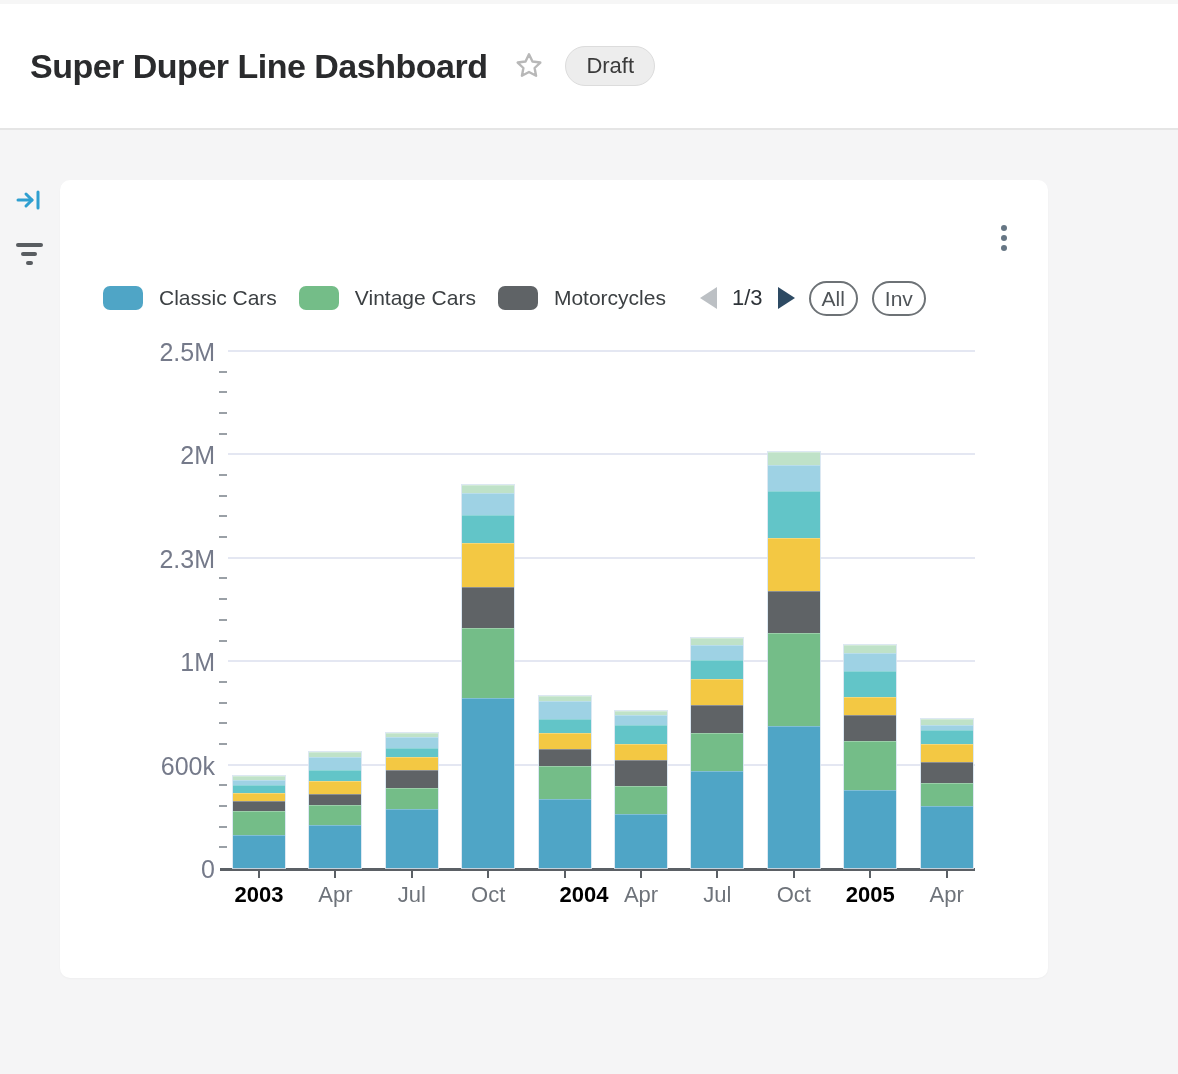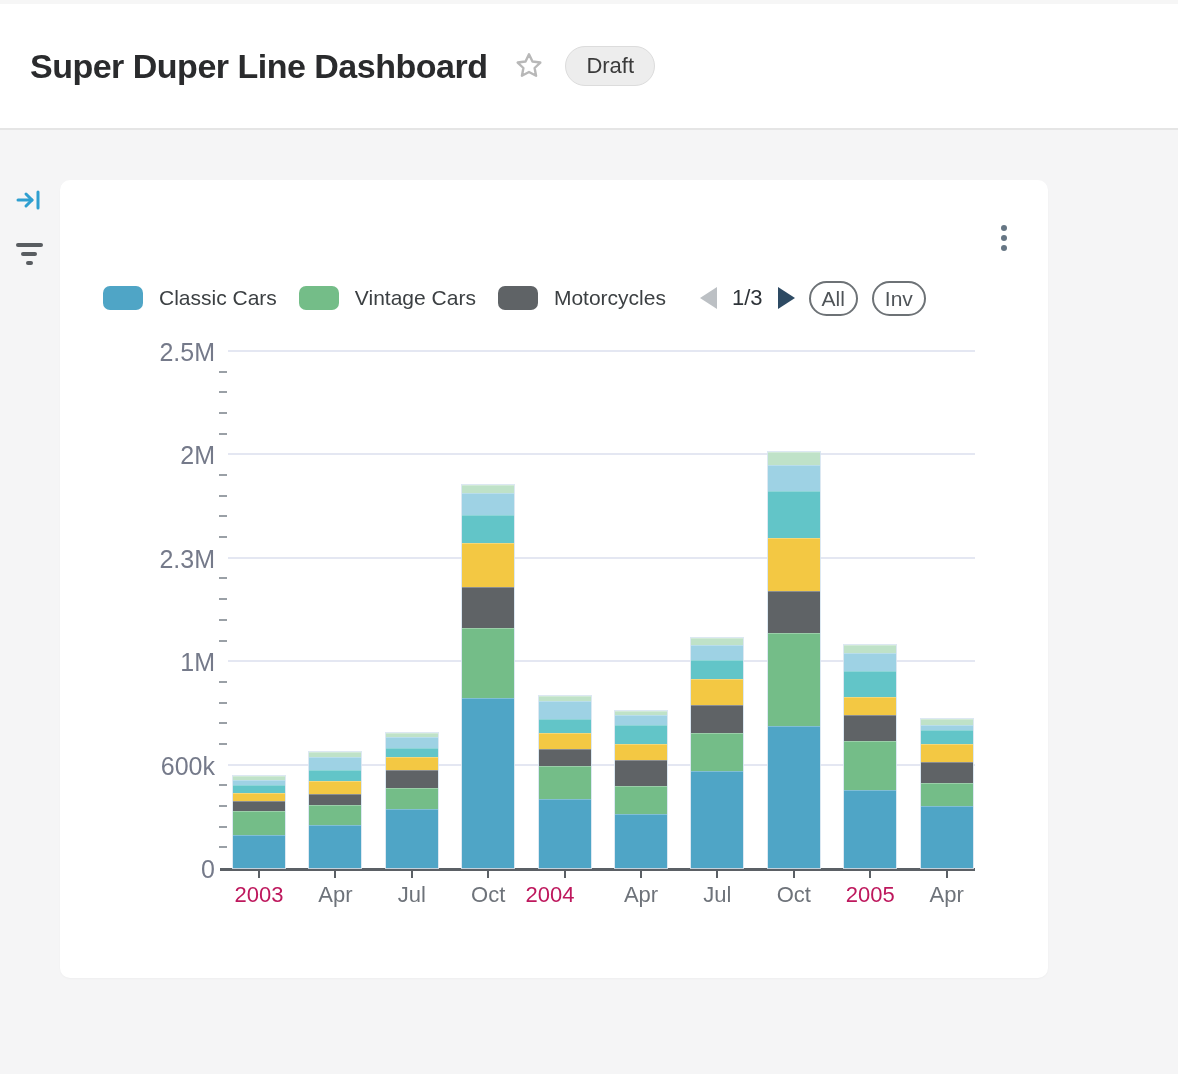--- a/index.html
+++ b/index.html
@@ -68,21 +68,21 @@
   }
 
   .plot-wrap { position:absolute; left:0; top:0; width:988px; height:798px; }
   .plot-area { position:absolute; left:168px; top:171px; width:747px; height:517px; }
   .gridline { position:absolute; left:0; width:747px; height:2px; background:#e4e7f2; }
   .y-label { position:absolute; right:838px; width:90px; text-align:right; font-size:25px; color:#757a8a; transform:translateY(-13px); }
   .minor-tick { position:absolute; left:159px; width:8px; height:2px; background:#9aa0a6; }
   .baseline { position:absolute; left:160px; top:688px; width:755px; height:3px; background:#5b6065; }
   .x-tick { position:absolute; top:691px; width:2px; height:7px; background:#5b6065; }
   .x-label { position:absolute; top:702px; width:90px; text-align:center; font-size:22px; color:#6e737a; }
-  .x-label.year { font-weight:400; color:#be185d; }
+  .x-label.year { font-weight:700; color:#000000; }
 
   .bar {
     position:absolute; bottom:0; width:52px;
     display:flex; flex-direction:column-reverse;
     outline:1px solid rgba(214,228,240,0.85);
   }
   .bar-seg { width:100%; box-shadow:inset 0 1px 0 rgba(255,255,255,0.28); }
 </style>
 </head>
 <body>
@@ -180,21 +180,21 @@
           <div class="baseline"></div>
           <div class="x-tick" style="left: 198px;"></div>
           <div class="x-label year" style="left: 154px;">2003</div>
           <div class="x-tick" style="left: 274.4px;"></div>
           <div class="x-label" style="left: 230.4px;">Apr</div>
           <div class="x-tick" style="left: 350.8px;"></div>
           <div class="x-label" style="left: 306.8px;">Jul</div>
           <div class="x-tick" style="left: 427.2px;"></div>
           <div class="x-label" style="left: 383.2px;">Oct</div>
           <div class="x-tick" style="left: 503.6px;"></div>
-          <div class="x-label year" style="left: 445px;">2004</div>
+          <div class="x-label year" style="left: 479px;">2004</div>
           <div class="x-tick" style="left: 580px;"></div>
           <div class="x-label" style="left: 536px;">Apr</div>
           <div class="x-tick" style="left: 656.4px;"></div>
           <div class="x-label" style="left: 612.4px;">Jul</div>
           <div class="x-tick" style="left: 732.8px;"></div>
           <div class="x-label" style="left: 688.8px;">Oct</div>
           <div class="x-tick" style="left: 809.2px;"></div>
           <div class="x-label year" style="left: 765.2px;">2005</div>
           <div class="x-tick" style="left: 885.6px;"></div>
           <div class="x-label" style="left: 841.6px;">Apr</div>

